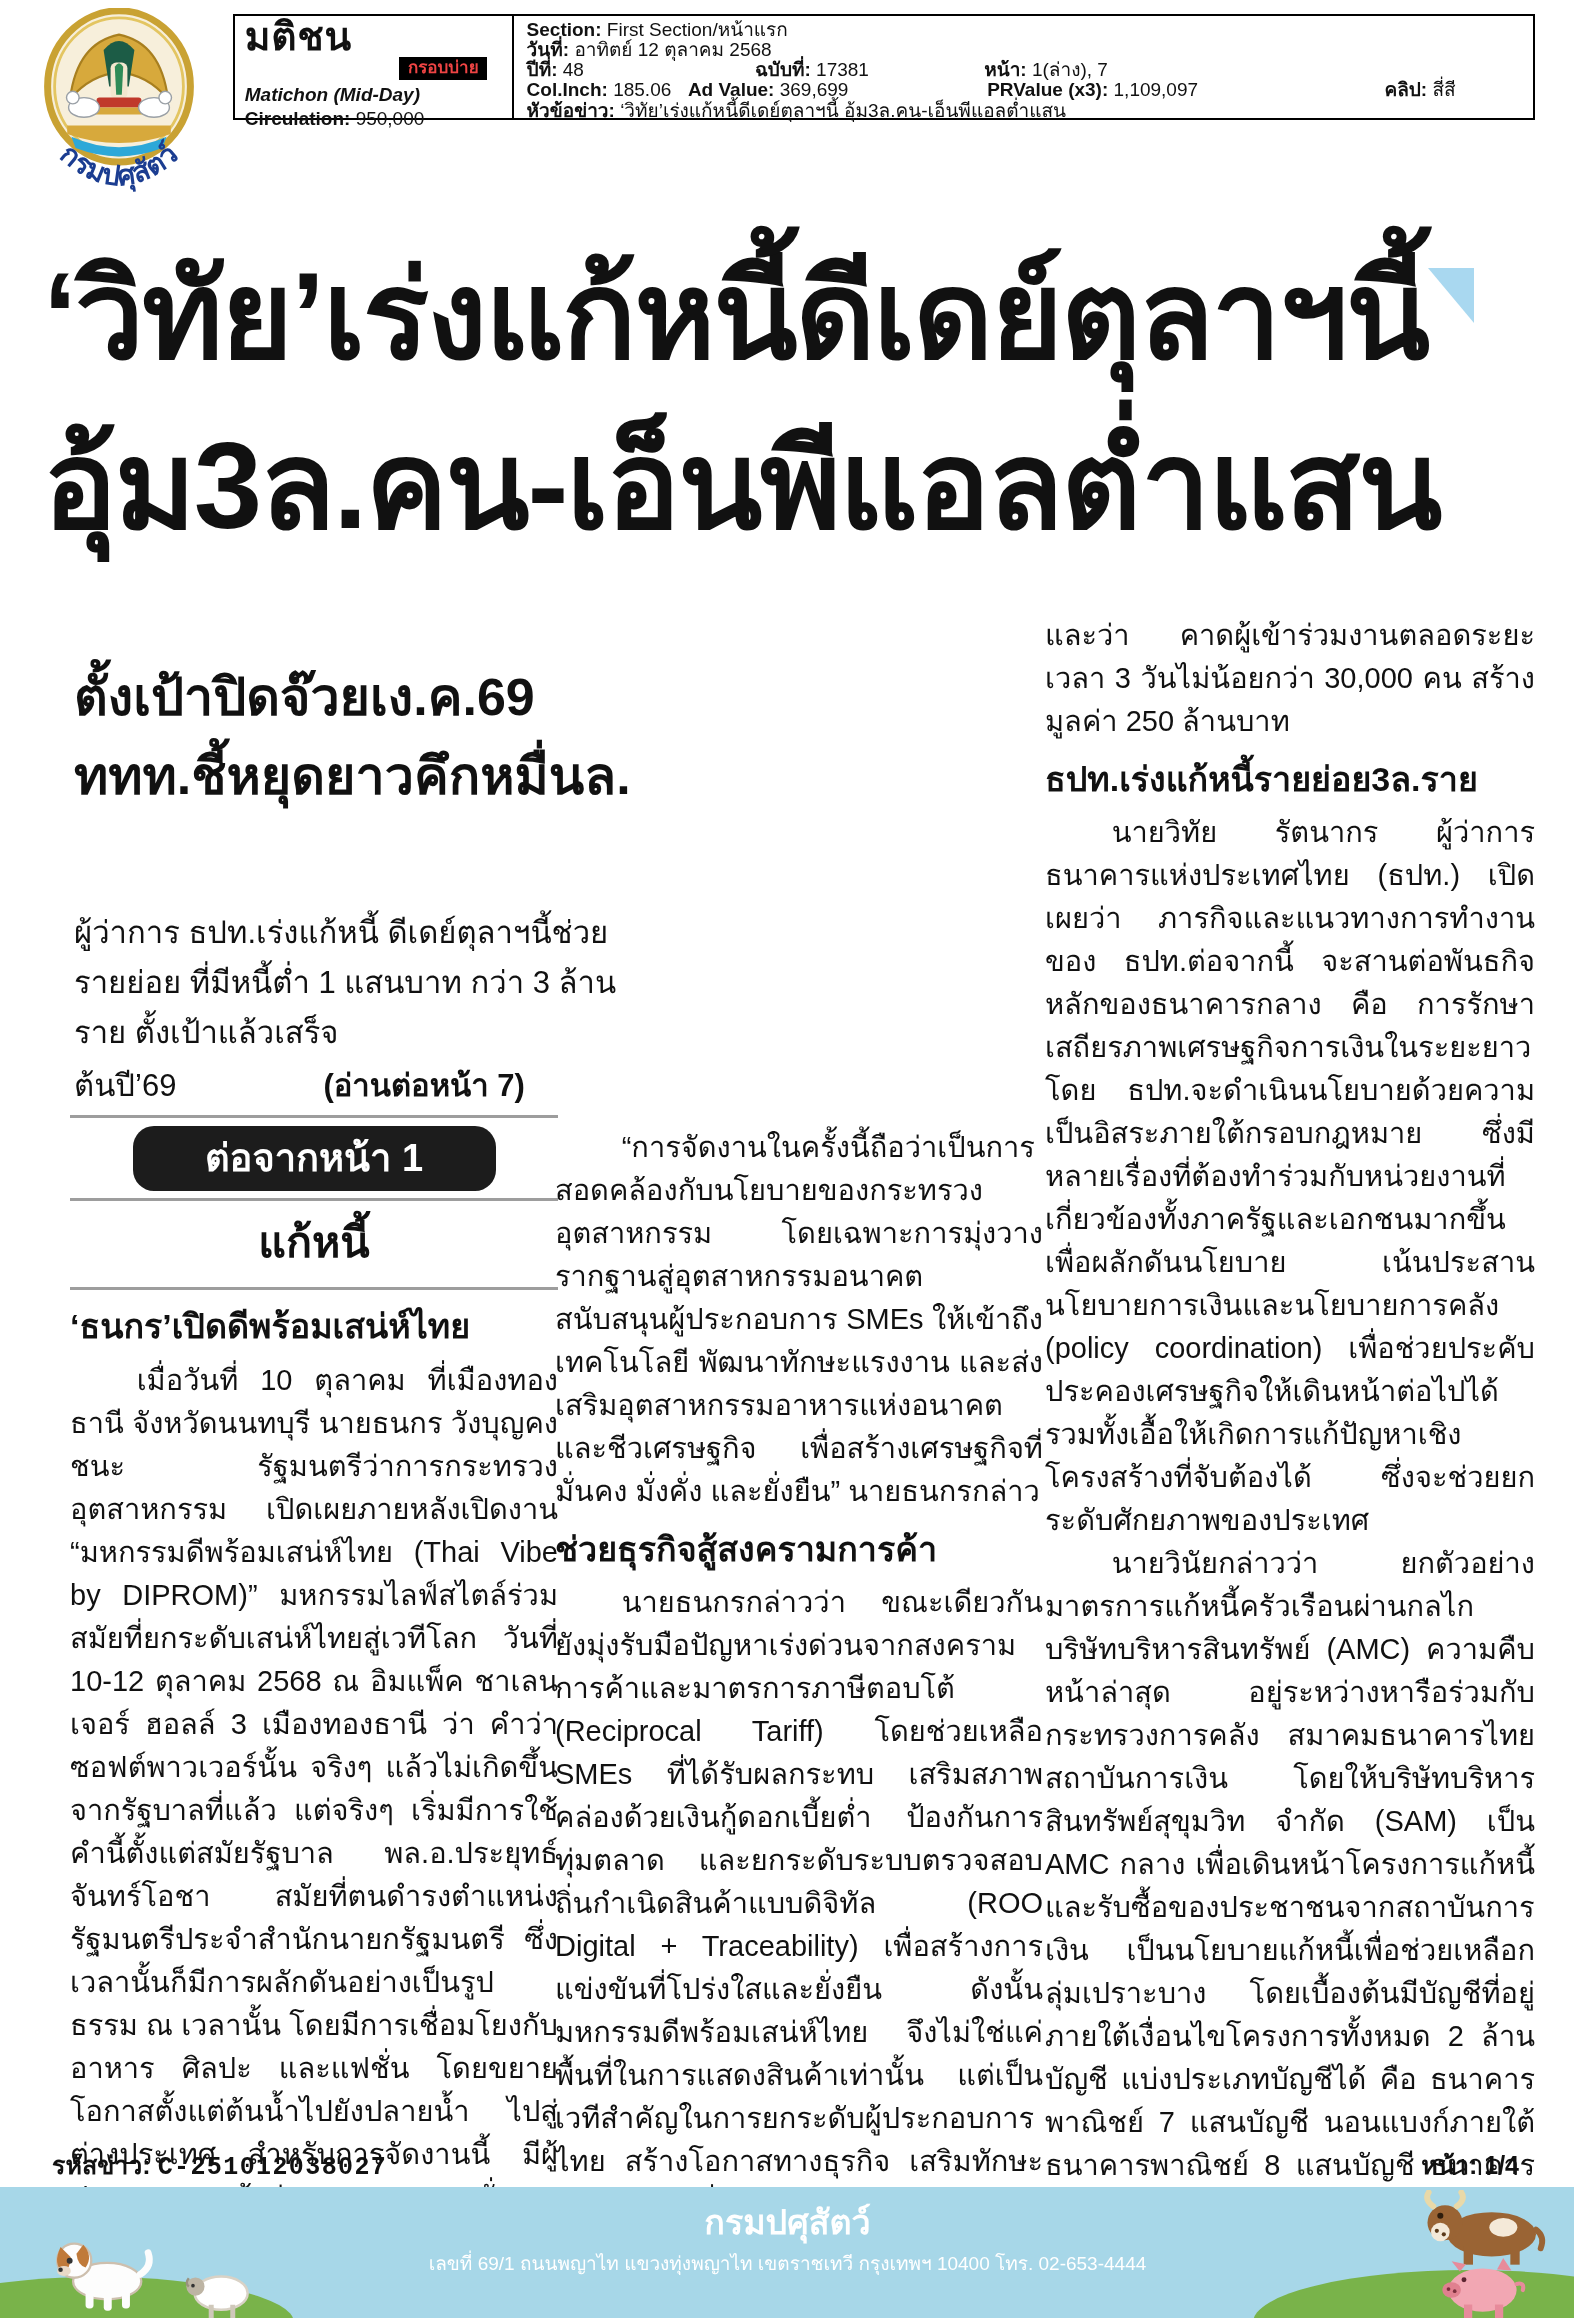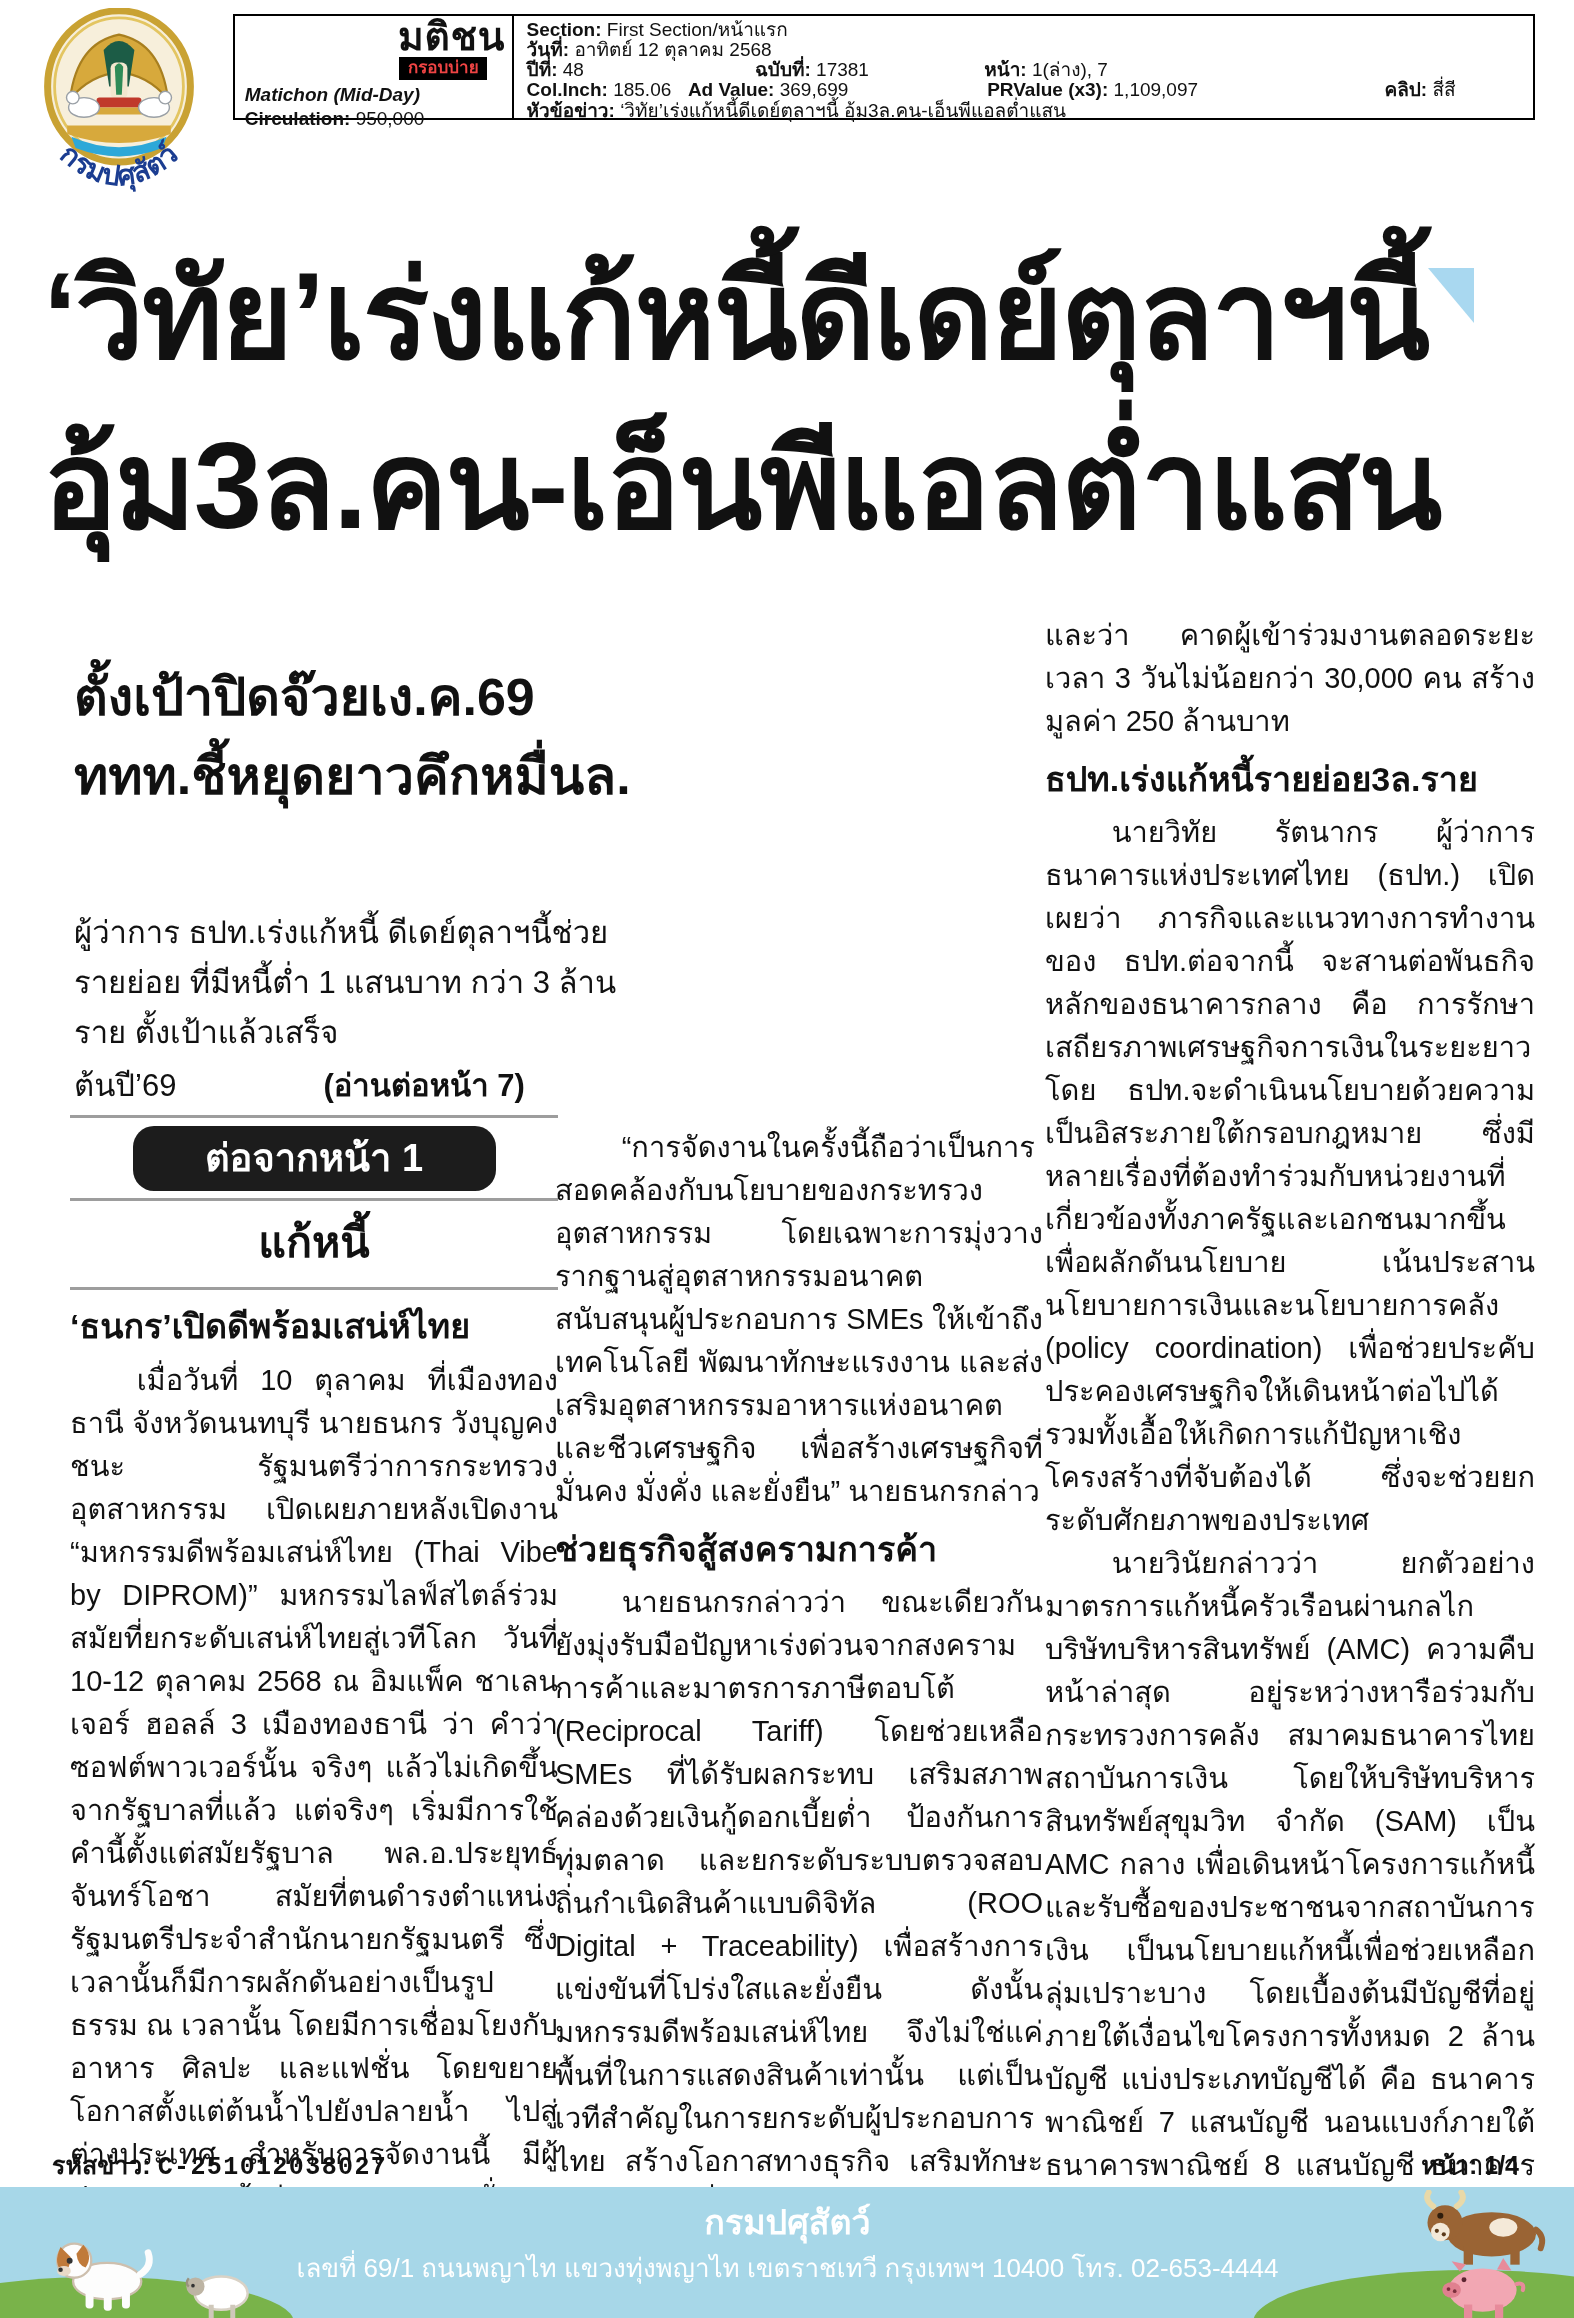--- a/index.html
+++ b/index.html
@@ -5,21 +5,21 @@
   html,body{margin:0;padding:0;background:#e8e8e8;}
   .page{position:relative;width:1575px;height:2319px;background:#ffffff;overflow:hidden;
         font-family:"Liberation Sans","DejaVu Sans",sans-serif;color:#111;}
   .b{font-weight:bold;}
 
   
   .logo-wrap{position:absolute;left:35px;top:8.4px;width:175px;height:210px;}
   .infobox{position:absolute;left:233px;top:14px;width:1302px;height:106px;border:2.8px solid #000;
            display:flex;box-sizing:border-box;background:#fff;}
   .infobox-left{width:279px;border-right:2.8px solid #000;box-sizing:border-box;padding:1.4px 7px 1.4px 9.8px;}
-  .mtc-wordmark{font-size:39px;font-weight:bold;text-align:right;line-height:1.02;letter-spacing:0.7px;}
+  .mtc-wordmark{font-size:39px;font-weight:bold;text-align:left;line-height:1.02;letter-spacing:0.7px;}
   .mtc-badge{background:#000;color:#ef4444;font-size:17px;font-weight:bold;line-height:1.1;
              padding:2.1px 8.4px;width:max-content;margin:0 18px 0 auto;}
   .mtc-source{font-size:19px;font-weight:bold;margin-top:4.2px;white-space:nowrap;font-style:italic;}
   .mtc-circ{font-size:19px;margin-top:1.4px;white-space:nowrap;}
   .infobox-right{flex:1;padding:3.5px 0 0 12.6px;font-size:19px;line-height:20.3px;white-space:nowrap;}
   .meta-line{height:20.3px;}
   .mw1{display:inline-block;width:156px;}
   .mw2{display:inline-block;width:294px;}
   .mw3{display:inline-block;width:392px;}
   .yw1{display:inline-block;width:223px;}
@@ -51,21 +51,21 @@
   .section-title{text-align:center;font-size:43px;font-weight:bold;padding:18px 0 21px;line-height:1.1;}
   .col-subhead{font-size:34px;font-weight:bold;margin:14px 0 8.4px;text-align:left;line-height:1.35;white-space:nowrap;}
 
   
   .newscode{position:absolute;left:52px;top:2145px;font-size:25px;}
   .newscode .code{font-family:"Liberation Mono","DejaVu Sans Mono",monospace;font-weight:bold;letter-spacing:1.4px;}
   .pagenum{position:absolute;right:56px;top:2145px;font-size:25px;}
   .footer-band{position:absolute;left:0;right:0;bottom:0;height:132px;background:#a7d7e8;overflow:hidden;}
   .band-center{position:absolute;left:0;right:0;top:15.4px;text-align:center;color:#fff;}
   .band-title{font-size:34px;font-weight:bold;line-height:1.2;}
-  .band-address{font-size:26px;margin-top:9.8px;line-height:1.2;}
+  .band-address{font-size:19px;margin-top:9.8px;line-height:1.2;}
   .grass{position:absolute;background:#79b34a;border-radius:50%;}
   .grass.gl{left:-98px;bottom:-49px;width:392px;height:91px;}
   .grass.gr{right:-112px;bottom:-56px;width:434px;height:105px;}
   .animal{position:absolute;}
   .dog{left:42px;bottom:5.6px;width:119px;height:91px;}
   .sheep{left:175px;bottom:-4.2px;width:84px;height:63px;}
   .cow{right:25px;top:2.8px;width:133px;height:77px;}
   .pig{right:42px;bottom:0px;width:105px;height:64px;}
 </style>
 </head>

